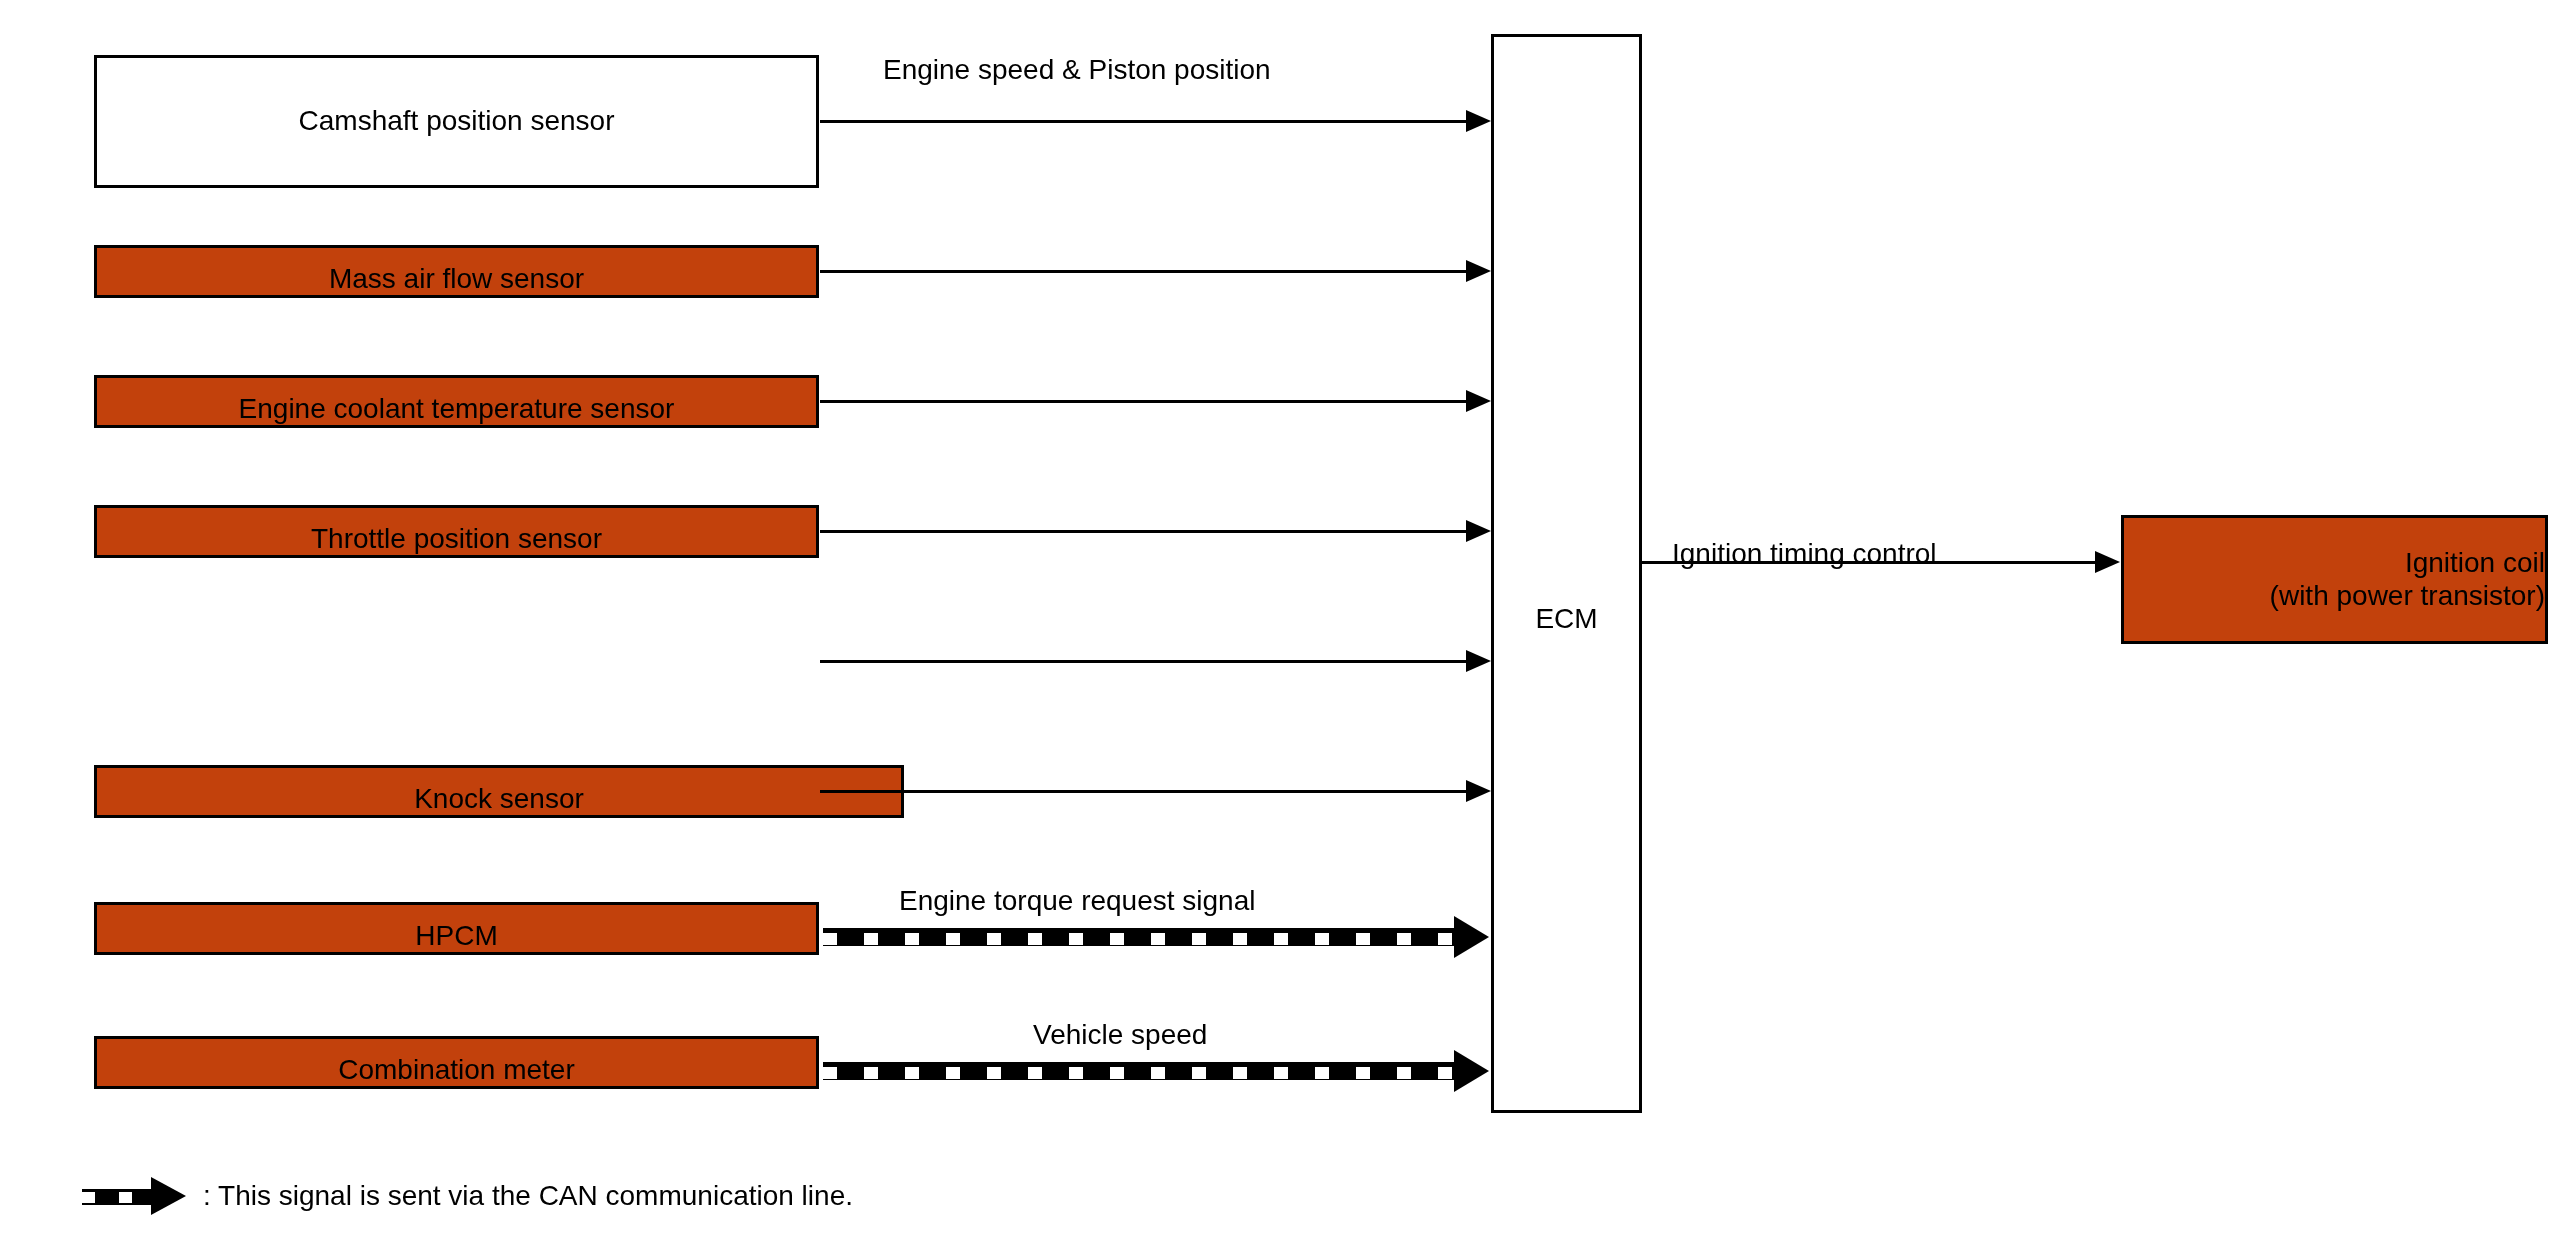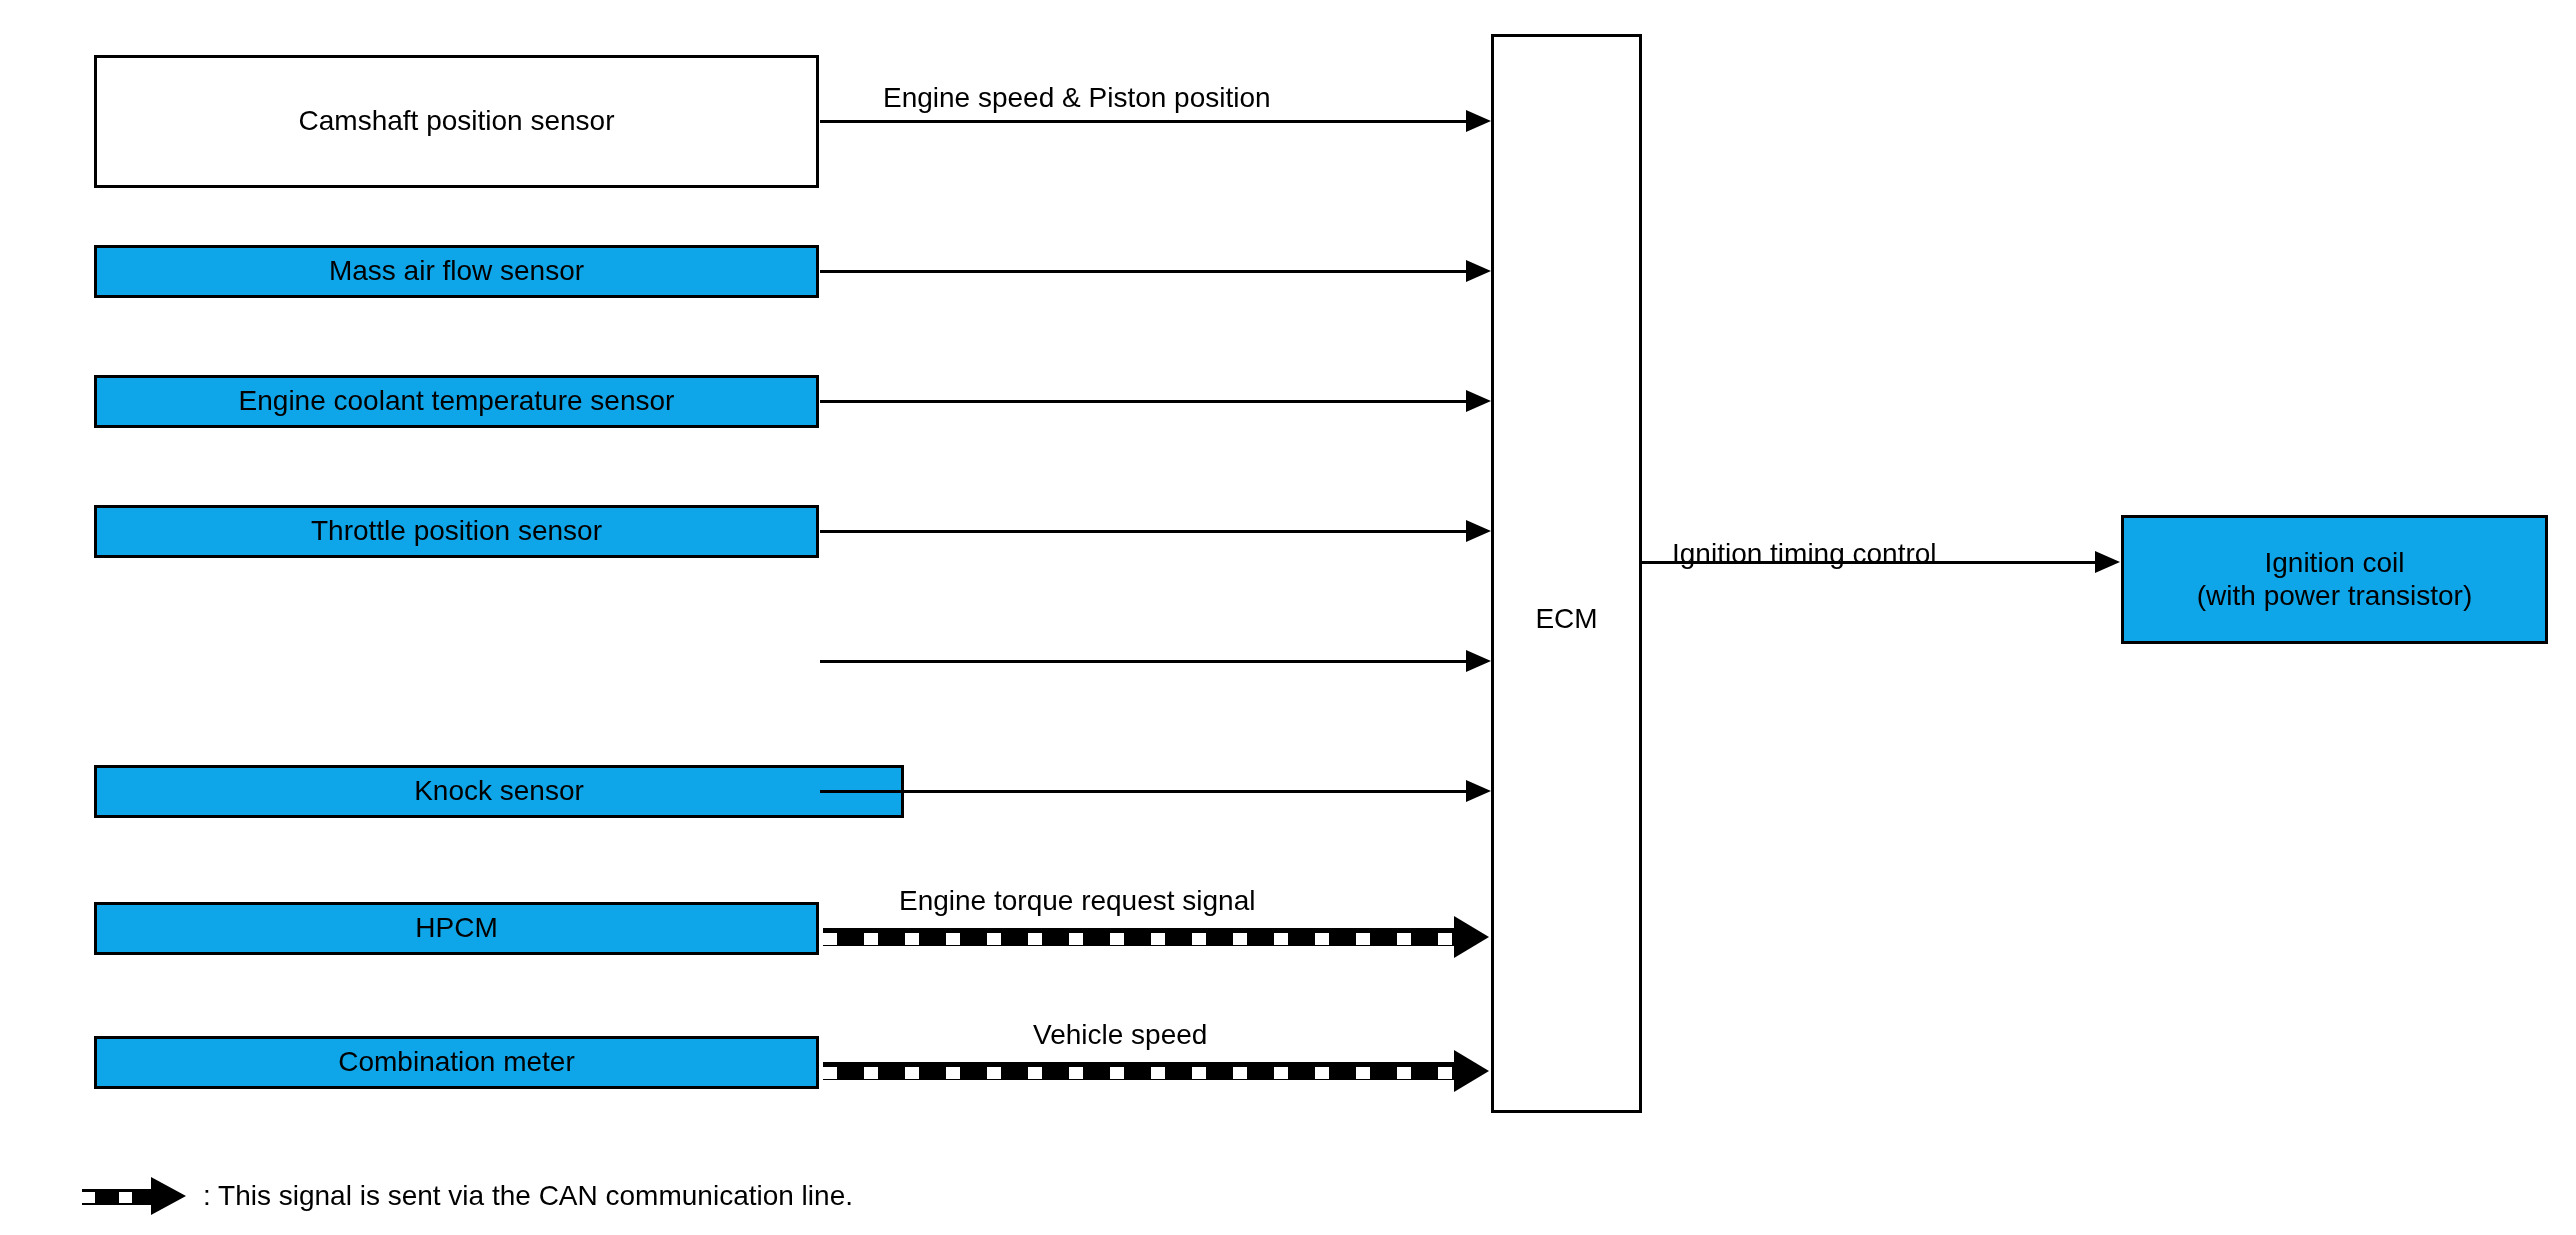--- a/index.html
+++ b/index.html
@@ -1,20 +1,20 @@
 <!DOCTYPE html>
 <html style="font-size:10.2px"><head>
 <meta charset="utf-8">
 <style>
   html,body{margin:0;padding:0;background:#ffffff;}
   body{font-family:"Liberation Sans",sans-serif;color:#000;}
   #stage{position:relative;width:2576px;height:1235px;background:#fff;overflow:hidden;}
 
-  .box{position:absolute;border:3.2px solid #000;background:#0ea5e9;box-sizing:border-box;
-       display:flex;align-items:center;justify-content:center;text-align:center;}
+  .box{position:absolute;border:3.2px solid #000;background:#c2410c;box-sizing:border-box;
+       display:flex;align-items:flex-end;justify-content:center;text-align:center;}
   .box .cap{font-size:28px;line-height:1.16;color:#000;}
 
   .split-box{position:absolute;border:3.2px solid #000;background:#fff;box-sizing:border-box;
              display:flex;flex-direction:column;}
   .split-box .half{flex:1;display:flex;align-items:center;justify-content:center;text-align:center;}
   .split-box .half.top{border-bottom:3.2px solid #000;}
   .split-box .cap{font-size:28px;line-height:1.1;}
 
   .ecm{position:absolute;border:3.2px solid #000;background:#fff;box-sizing:border-box;}
   .ecm .cap{position:absolute;left:0;right:0;text-align:center;font-size:28px;}
@@ -136,21 +136,21 @@
       <div class="notches"></div>
     </div>
     <div class="head" style="left:631px;top:-12px;"></div>
   </div>
 
   <div class="sig" style="left:1642px;top:561px;">
     <div class="line" style="width:453px;"></div>
     <div class="head" style="left:453px;"></div>
   </div>
 
-  <div class="lbl" style="left:883px;top:82px;">Engine speed &amp; Piston position</div>
+  <div class="lbl" style="left:883px;top:54px;">Engine speed &amp; Piston position</div>
 
   <div class="lbl" style="left:899px;top:885px;">Engine torque request signal</div>
 
   <div class="lbl" style="left:1033px;top:1019px;">Vehicle speed</div>
 
   <div class="lbl" style="left:1672px;top:538px;">Ignition timing control</div>
 
   <div class="legend" style="left:82px;top:1177px;">
     <div class="glyph">
       <div class="band">

